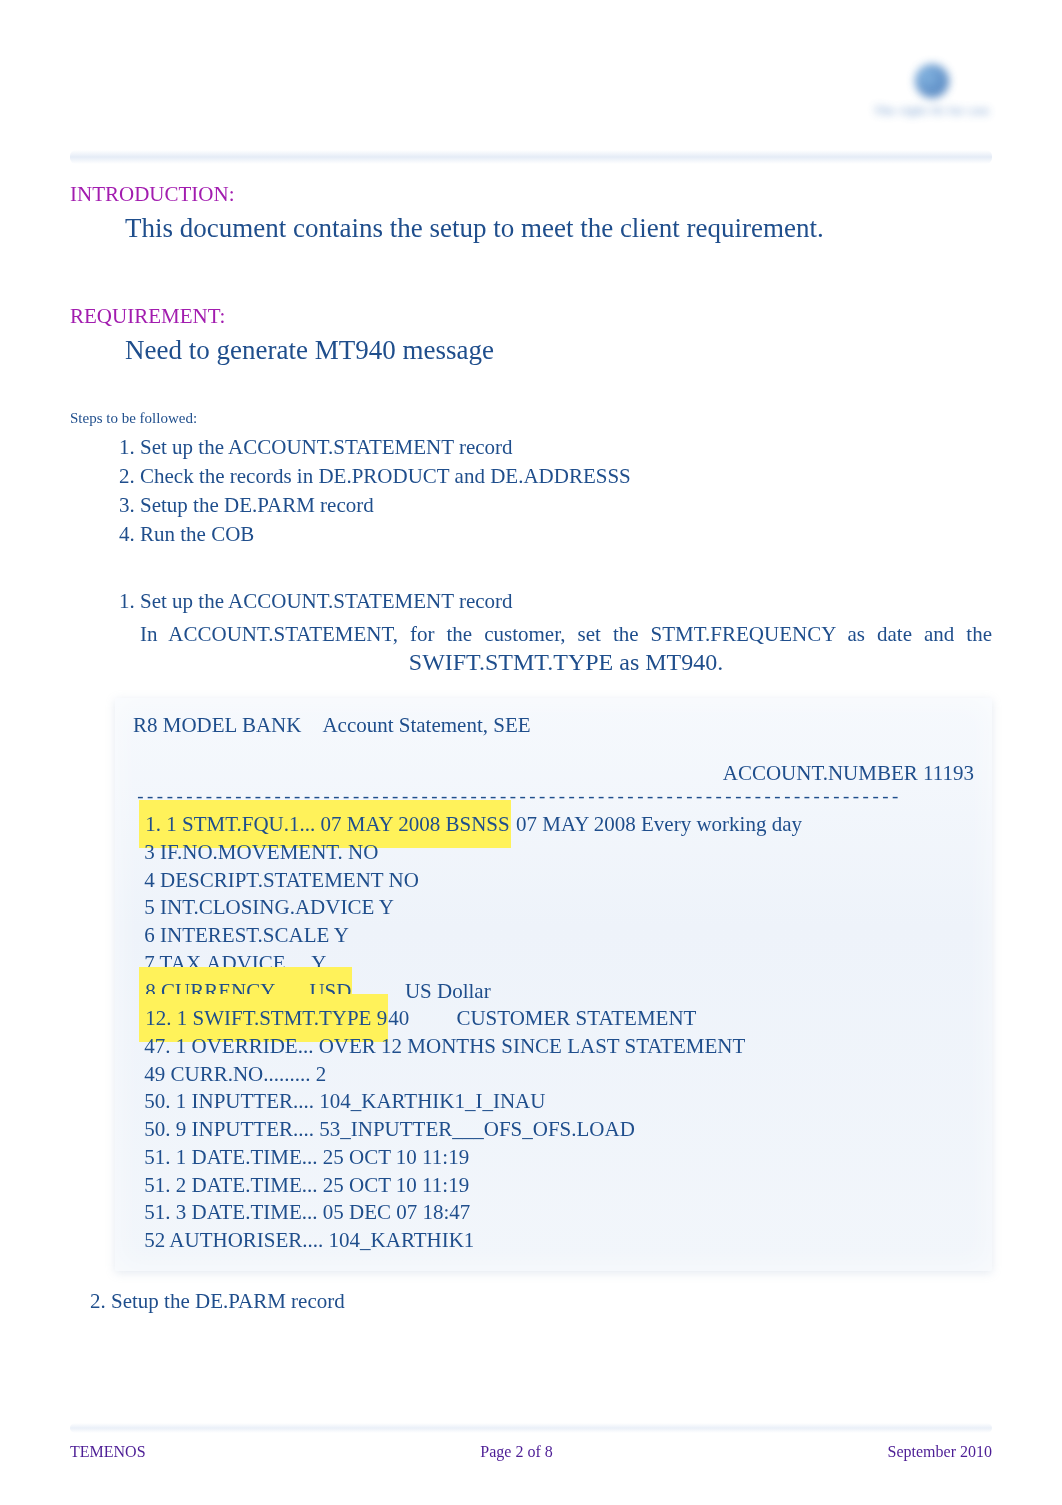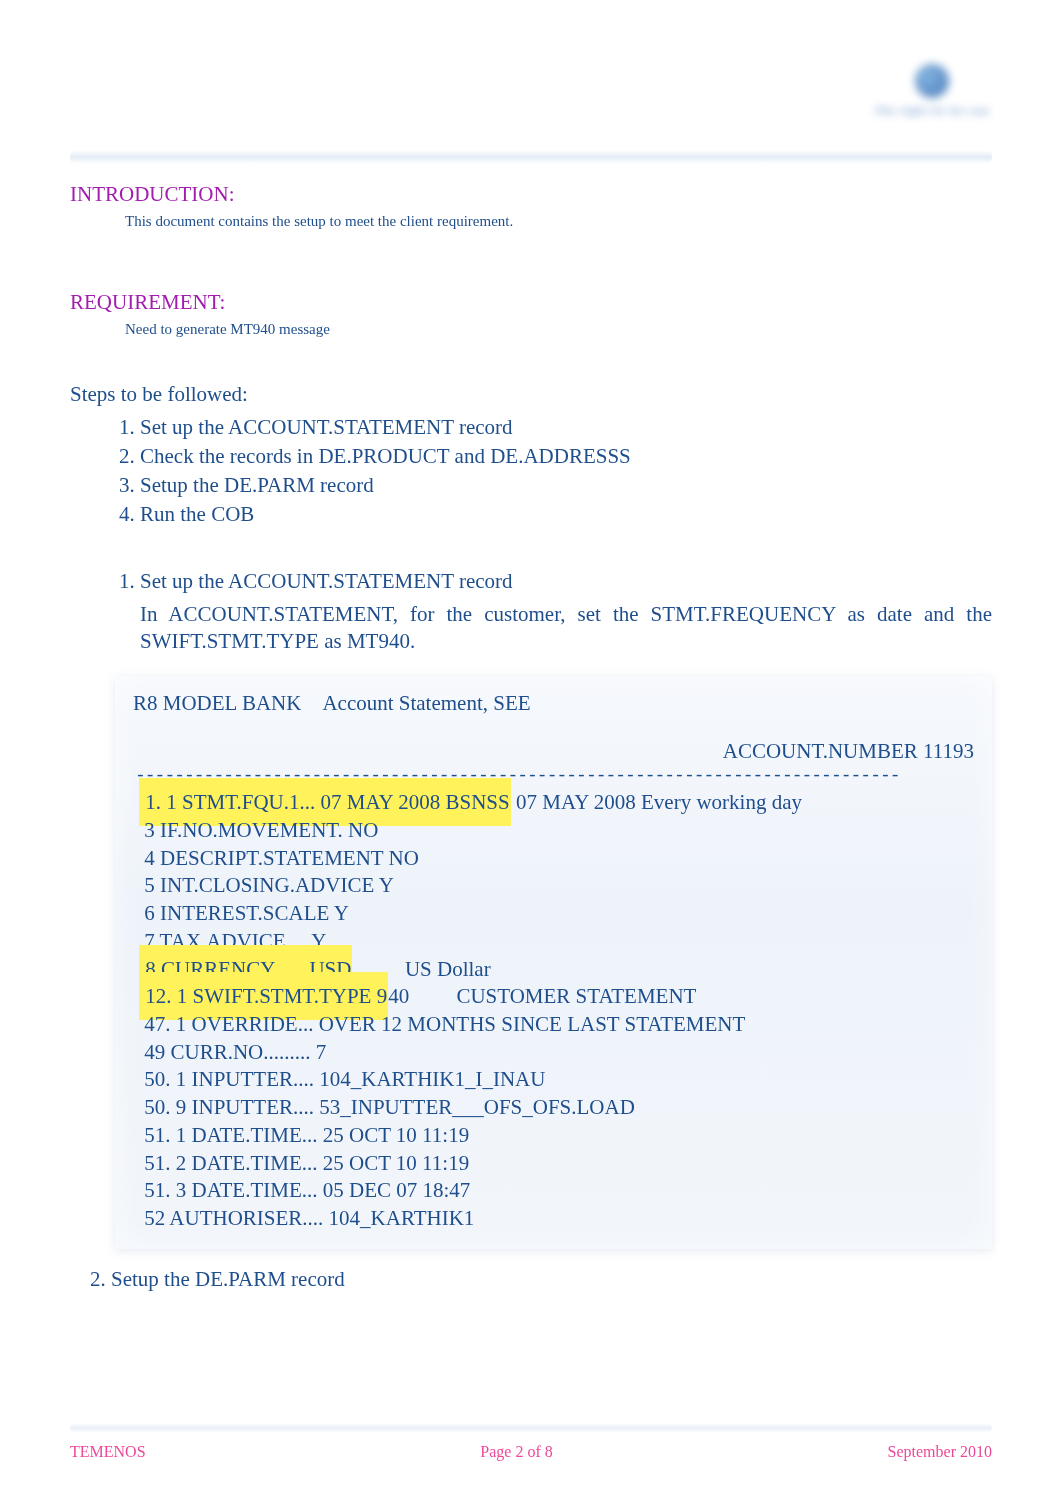--- a/index.html
+++ b/index.html
@@ -46,27 +46,27 @@
     background: linear-gradient(to bottom, rgba(180,200,230,0.0) 0%, rgba(180,200,230,0.35) 50%, rgba(180,200,230,0.0) 100%);
     border-radius: 6px;
   }
   .section-head {
     font-size: 21px;
     margin-top: 18px;
     margin-bottom: 6px;
     color: #a21caf;
   }
   .body-text {
+    font-size: 27px;
+    margin-left: 55px;
+    color: #1f4e8c;
+    font-family: Liberation Serif, serif;
+  }
+  .steps-head {
     font-size: 15px;
-    margin-left: 55px;
-    color: #1f4e8c;
-    font-family: Liberation Serif, serif;
-  }
-  .steps-head {
-    font-size: 21px;
     margin-top: 44px;
     margin-bottom: 6px;
   }
   ol.steps {
     list-style: decimal;
     margin-left: 70px;
     font-size: 21px;
   }
   ol.steps li {
     padding: 2px 0;
@@ -78,22 +78,23 @@
     font-size: 21px;
   }
   ol.detail > li { padding-bottom: 4px; }
   .detail-para {
     font-size: 21px;
     text-align: justify;
     text-align-last: justify;
     margin-top: 8px;
   }
   .detail-para-2 {
-    font-size: 21px;
+    font-size: 24px;
     margin-top: 2px;
+    text-align: center;
   }
   .terminal-box {
     margin: 18px 0 18px 45px;
     padding: 14px 18px 16px 18px;
     background: linear-gradient(180deg, #f6f9fd 0%, #eef3fa 40%, #f2f6fb 100%);
     border-radius: 2px;
     box-shadow: 0 2px 10px rgba(150,170,200,0.25), inset 0 0 30px rgba(255,255,255,0.6);
     font-size: 21px;
     line-height: 1.32;
     color: #1f4e8c;
@@ -120,21 +121,21 @@
     padding: 12px 1px;
   }
   .footer {
     position: absolute;
     bottom: 44px;
     left: 70px;
     right: 70px;
     display: flex;
     justify-content: space-between;
     font-size: 16px;
-    color: #ec4899;
+    color: #4c1d95;
   }
   .footer-divider {
     position: absolute;
     bottom: 72px;
     left: 70px;
     right: 70px;
     height: 10px;
     background: linear-gradient(to bottom, rgba(180,200,230,0.0) 0%, rgba(180,200,230,0.28) 50%, rgba(180,200,230,0.0) 100%);
     border-radius: 5px;
   }
@@ -188,21 +189,21 @@
 
     <div class="term-line"><span class="hl"> 1. 1 STMT.FQU.1... 07 MAY 2008 BSNSS</span><span> 07 MAY 2008 Every working day</span></div>
     <div class="term-line"> 3 IF.NO.MOVEMENT. NO</div>
     <div class="term-line"> 4 DESCRIPT.STATEMENT NO</div>
     <div class="term-line"> 5 INT.CLOSING.ADVICE Y</div>
     <div class="term-line"> 6 INTEREST.SCALE Y</div>
     <div class="term-line"> 7 TAX.ADVICE.... Y</div>
     <div class="term-line"><span class="hl"> 8 CURRENCY...... USD</span><span>          US Dollar</span></div>
     <div class="term-line"><span class="hl"> 12. 1 SWIFT.STMT.TYPE 9</span><span>40         CUSTOMER STATEMENT</span></div>
     <div class="term-line"> 47. 1 OVERRIDE... OVER 12 MONTHS SINCE LAST STATEMENT</div>
-    <div class="term-line"> 49 CURR.NO......... 7</div>
+    <div class="term-line"> 49 CURR.NO......... 2</div>
     <div class="term-line"> 50. 1 INPUTTER.... 104_KARTHIK1_I_INAU</div>
     <div class="term-line"> 50. 9 INPUTTER.... 53_INPUTTER___OFS_OFS.LOAD</div>
     <div class="term-line"> 51. 1 DATE.TIME... 25 OCT 10 11:19</div>
     <div class="term-line"> 51. 2 DATE.TIME... 25 OCT 10 11:19</div>
     <div class="term-line"> 51. 3 DATE.TIME... 05 DEC 07 18:47</div>
     <div class="term-line"> 52 AUTHORISER.... 104_KARTHIK1</div>
   </div>
 
   <div class="num2-item">2.   Setup the DE.PARM record</div>
 </div>

